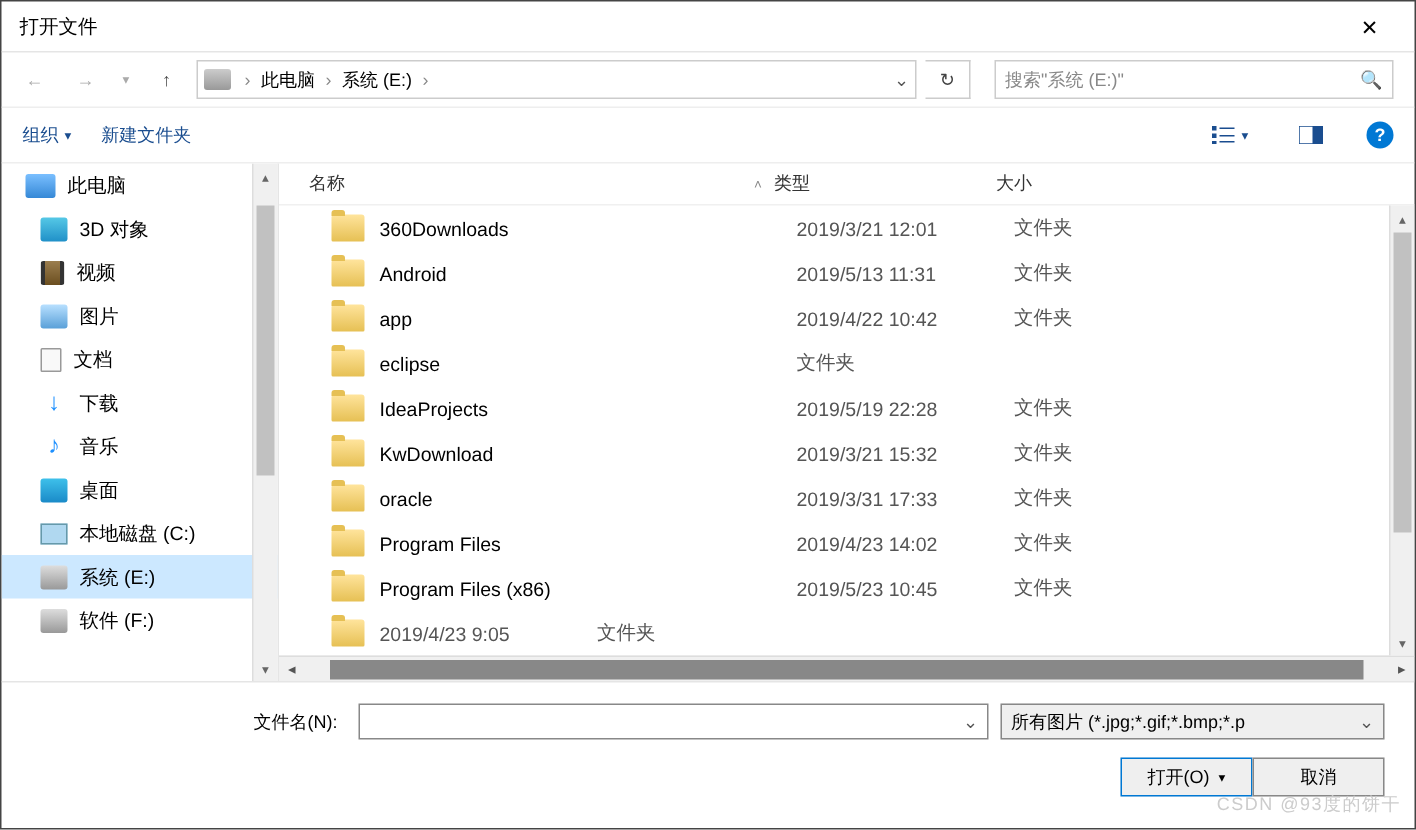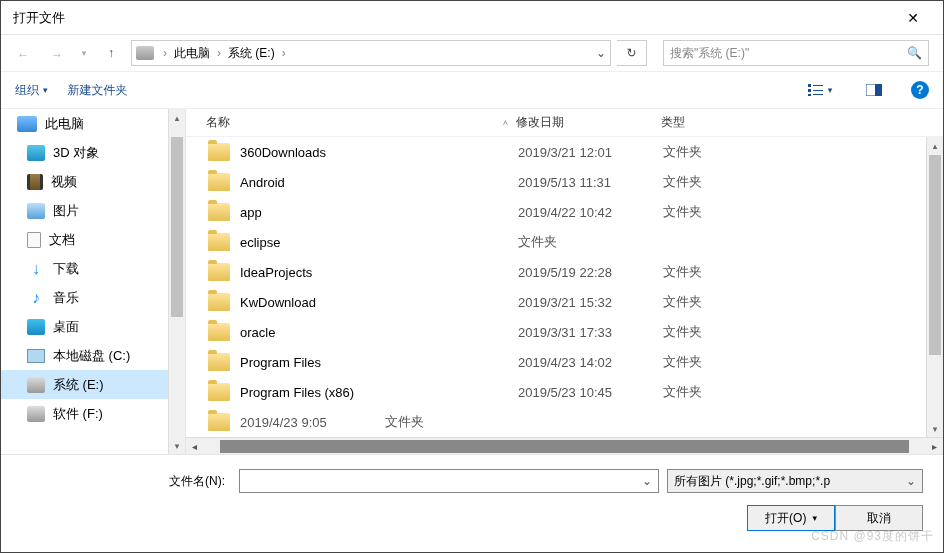--- a/index.html
+++ b/index.html
@@ -49,21 +49,21 @@
     .ic-diskc { width:18px; height:14px; background:#b0d8f0; border:1px solid #69a; position:relative; }
 
     .filelist { flex: 1; display: flex; flex-direction: column; position: relative; }
     .columns { display: flex; height: 28px; border-bottom: 1px solid #f0f0f0; align-items: center; font-size: 12px; color: #333; }
     .col-name { width: 330px; padding-left: 20px; display:flex; align-items:center; }
     .col-date { width: 145px; }
     .col-type { width: 148px; }
     .col-size { flex: 1; }
     .sort-chevron { font-size:9px; margin-left:auto; margin-right:8px; color:#888; }
     .file-rows { flex: 1; overflow: hidden; }
-    .file-row { display: flex; height: 30px; align-items: center; font-size: 13px; }
+    .file-row { display: flex; height: 30px; align-items: center; font-size: 13px; padding-left: 13px; }
     .fc-icon { width: 22px; height: 18px; background: linear-gradient(#ffe49c,#e6c054); border-radius: 2px 2px 1px 1px; margin-left: 22px; margin-right: 10px; position: relative; }
     .fc-icon::before { content:""; position:absolute; top:-3px; left:0; width:9px; height:4px; background:#e6c054; border-radius:2px 2px 0 0; }
     .fc-name { width: 278px; }
     .fc-date { width: 145px; color: #555; }
     .fc-type { width: 148px; color: #555; }
     .hscroll { height: 17px; background: #f0f0f0; border-top:1px solid #ddd; display:flex; align-items:center; }
     .hscroll-thumb { height:13px; background:#888; margin:0 17px; flex:1; }
     .hscroll-left, .hscroll-right { width:17px; display:flex; align-items:center; justify-content:center; color:#555; font-size:10px; }
     .fl-scroll { width:17px; position:absolute; right:0; top:28px; bottom:17px; background:#f0f0f0; border-left:1px solid #ddd; }
 
@@ -191,22 +191,22 @@
       <div class="sb-scroll-down" style="position:absolute;bottom:0;width:100%;">▾</div>
     </div>
   </div>
 
   <div class="filelist">
     <div class="columns">
       <div class="col-name">
         <span>名称</span>
         <span class="sort-chevron">˄</span>
       </div>
-      <div class="col-date">修改日期</div>
       <div class="col-type">类型</div>
+      <div class="col-size">大小</div>
     </div>
     <div class="file-rows" id="file-rows">
         <div class="file-row">
           <span class="fc-icon"></span>
           <span class="fc-name">360Downloads</span>
           <span class="fc-date">2019/3/21 12:01</span>
           <span class="fc-type">文件夹</span>
         </div>
         <div class="file-row">
           <span class="fc-icon"></span>

